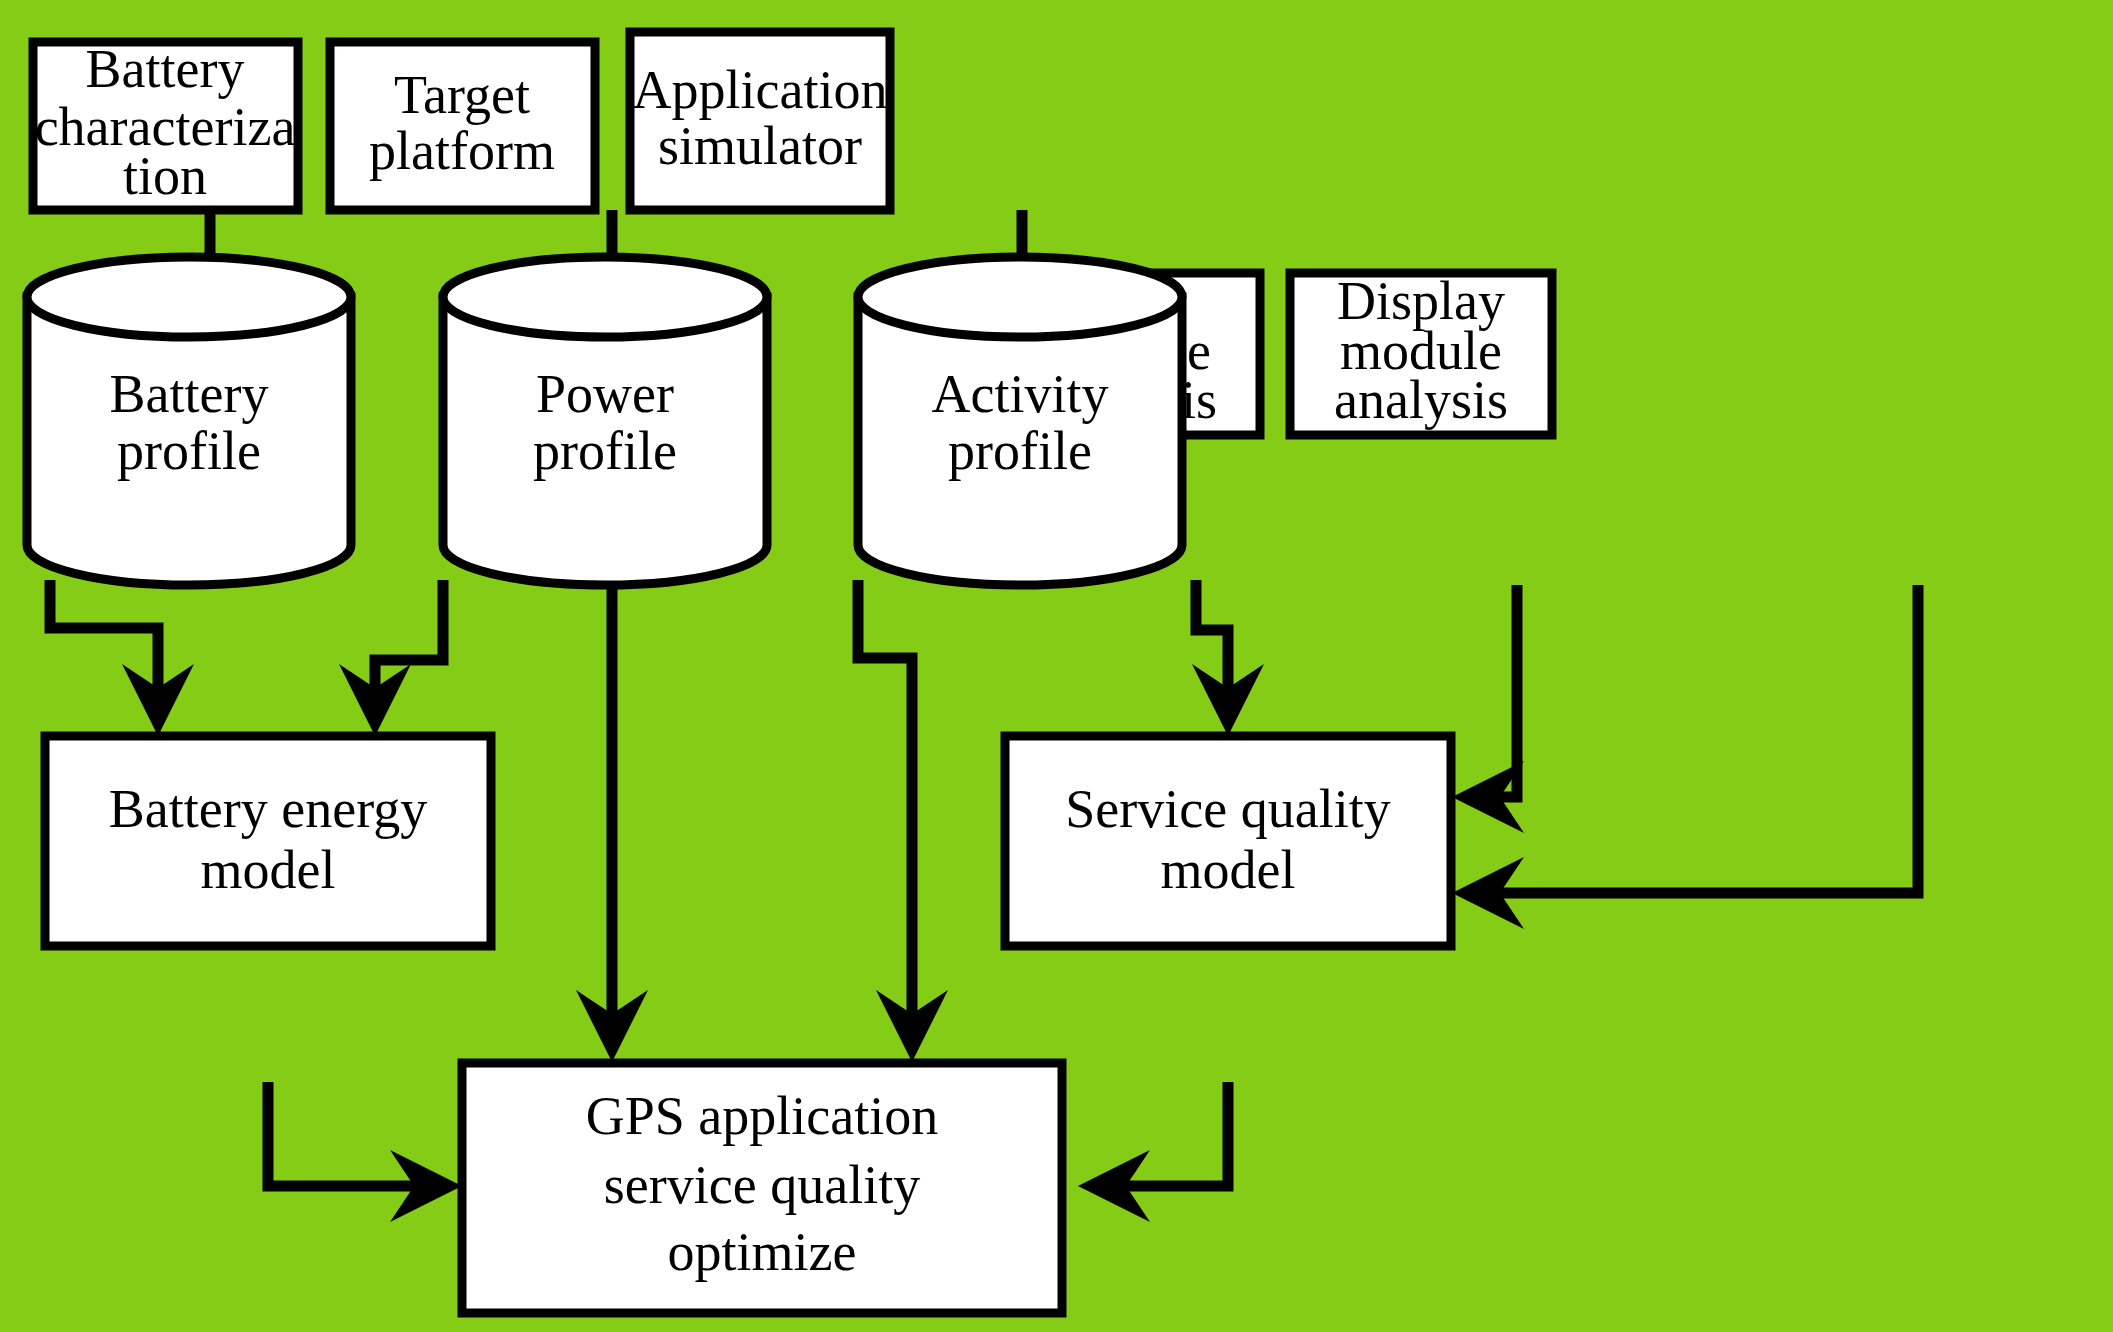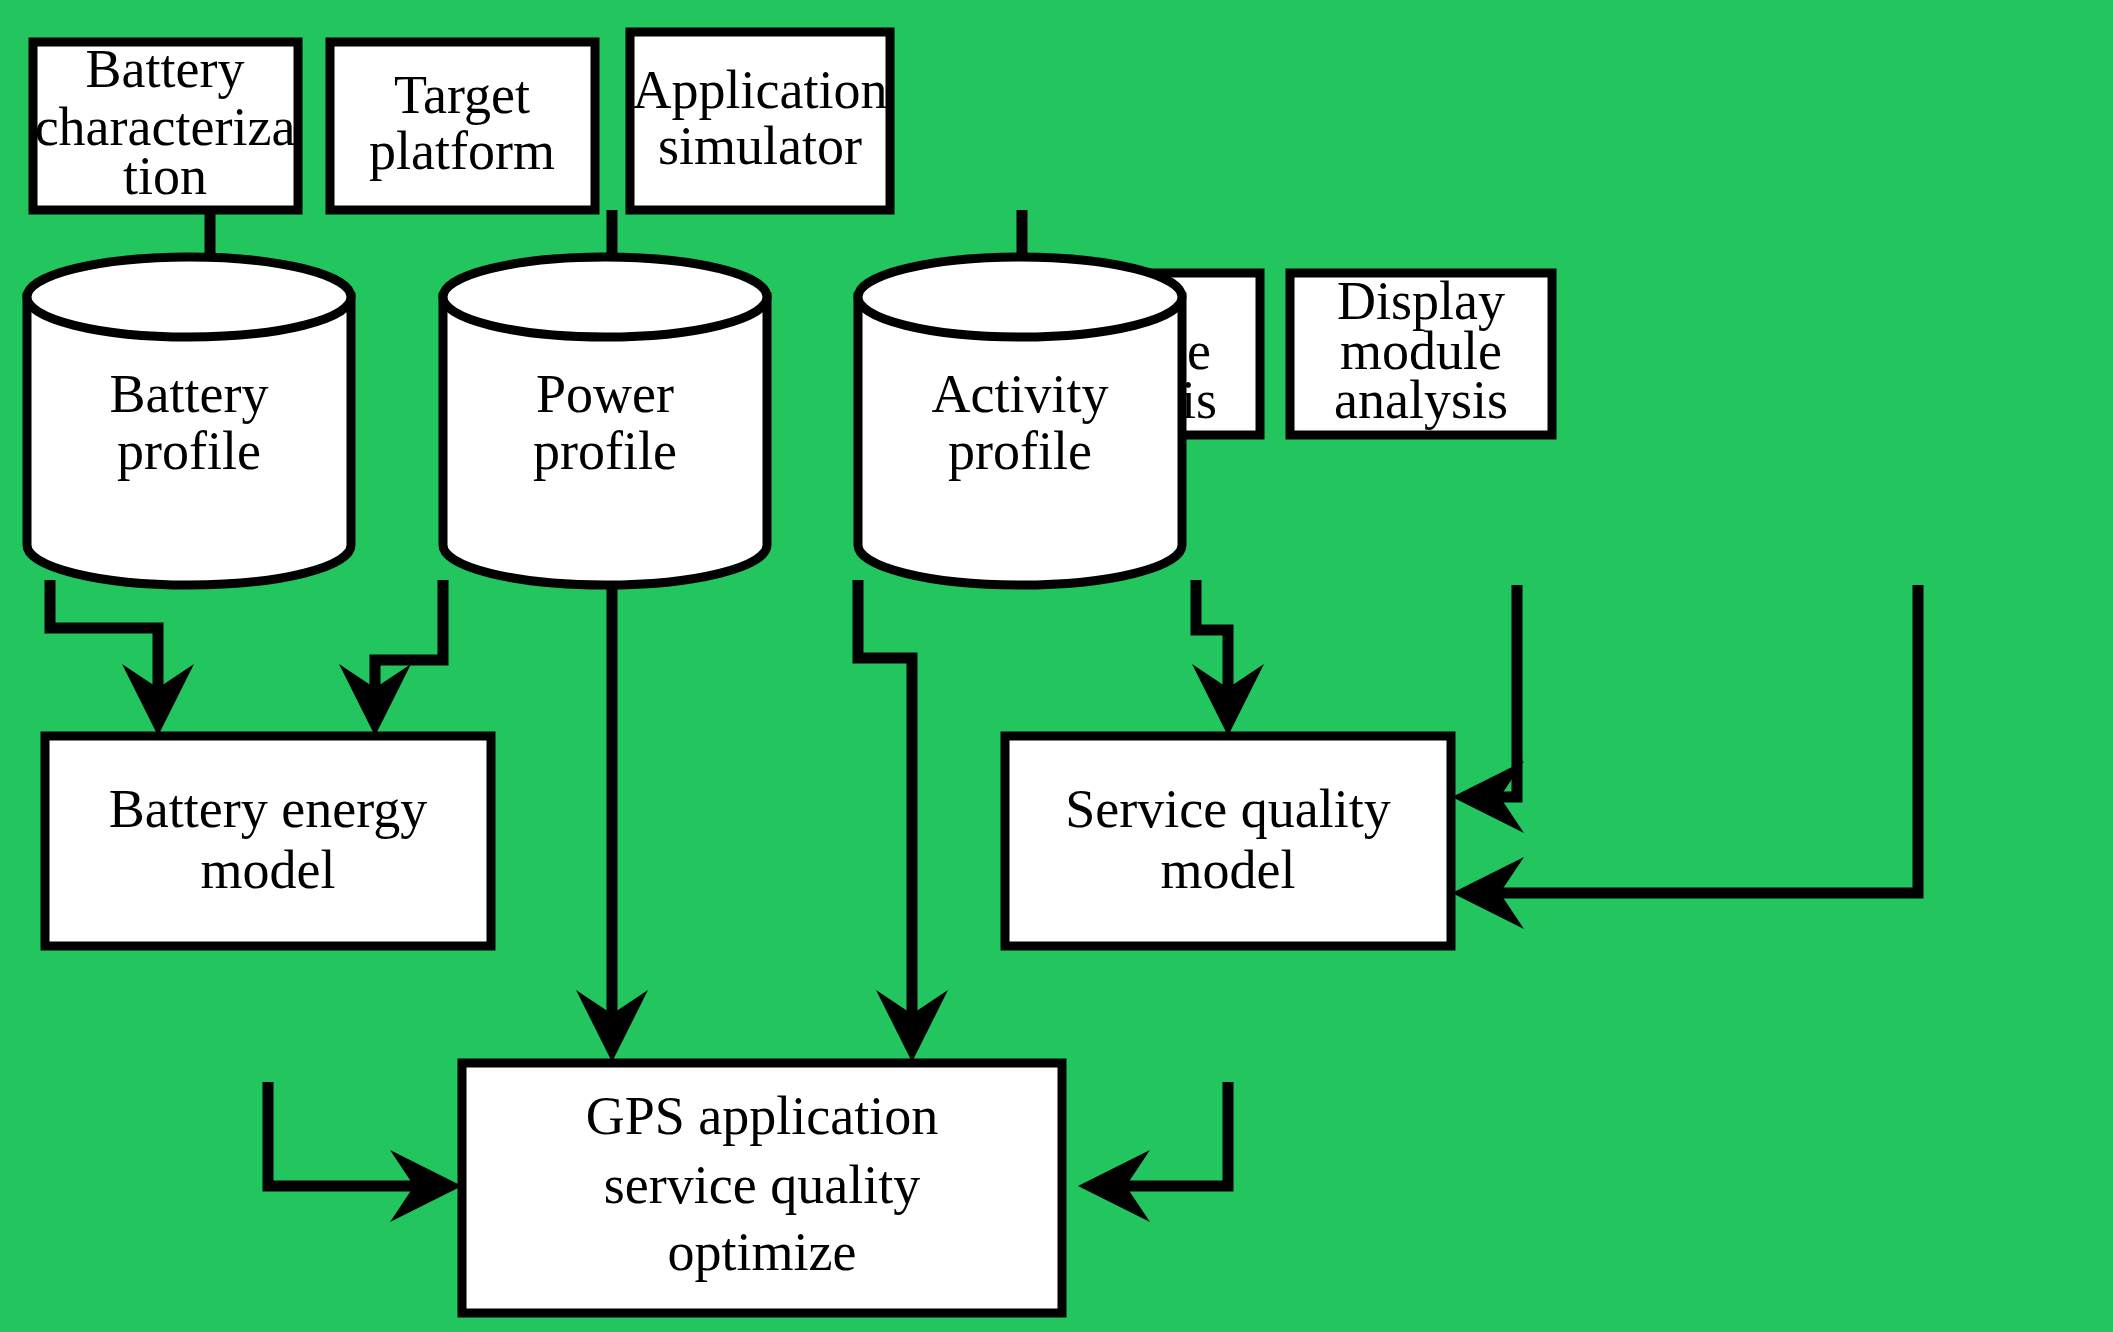--- a/index.html
+++ b/index.html
@@ -10,21 +10,21 @@
   body {
     width: 2113px;
     height: 1332px;
     font-family: "Liberation Serif", "DejaVu Serif", serif;
     overflow: hidden;
   }
   #diagram-root {
     position: relative;
     width: 2113px;
     height: 1332px;
-    background: #22c55e;
+    background: #84cc16;
   }
   svg#flow {
     position: absolute;
     top: 0;
     left: 0;
     width: 2113px;
     height: 1332px;
     display: block;
   }
   .node-rect {

